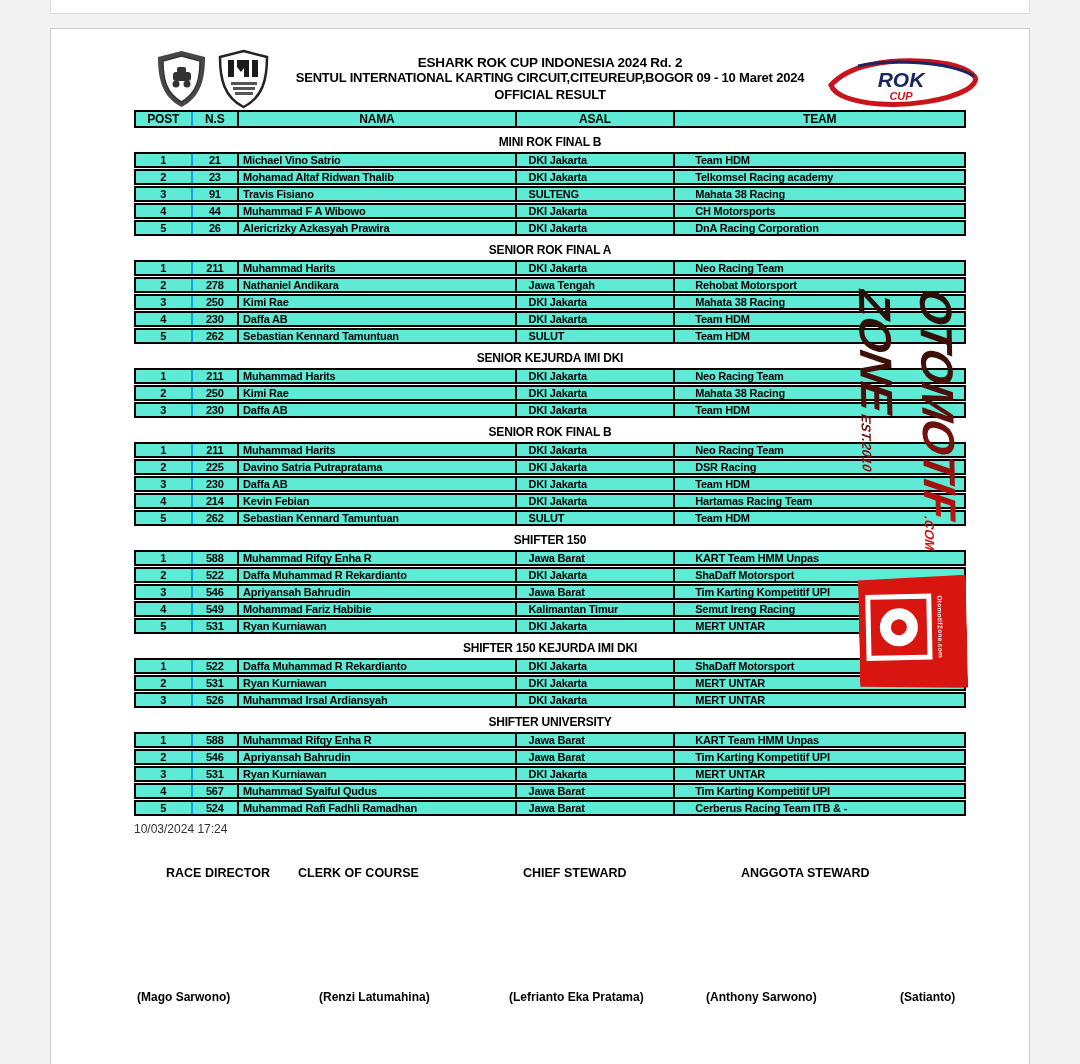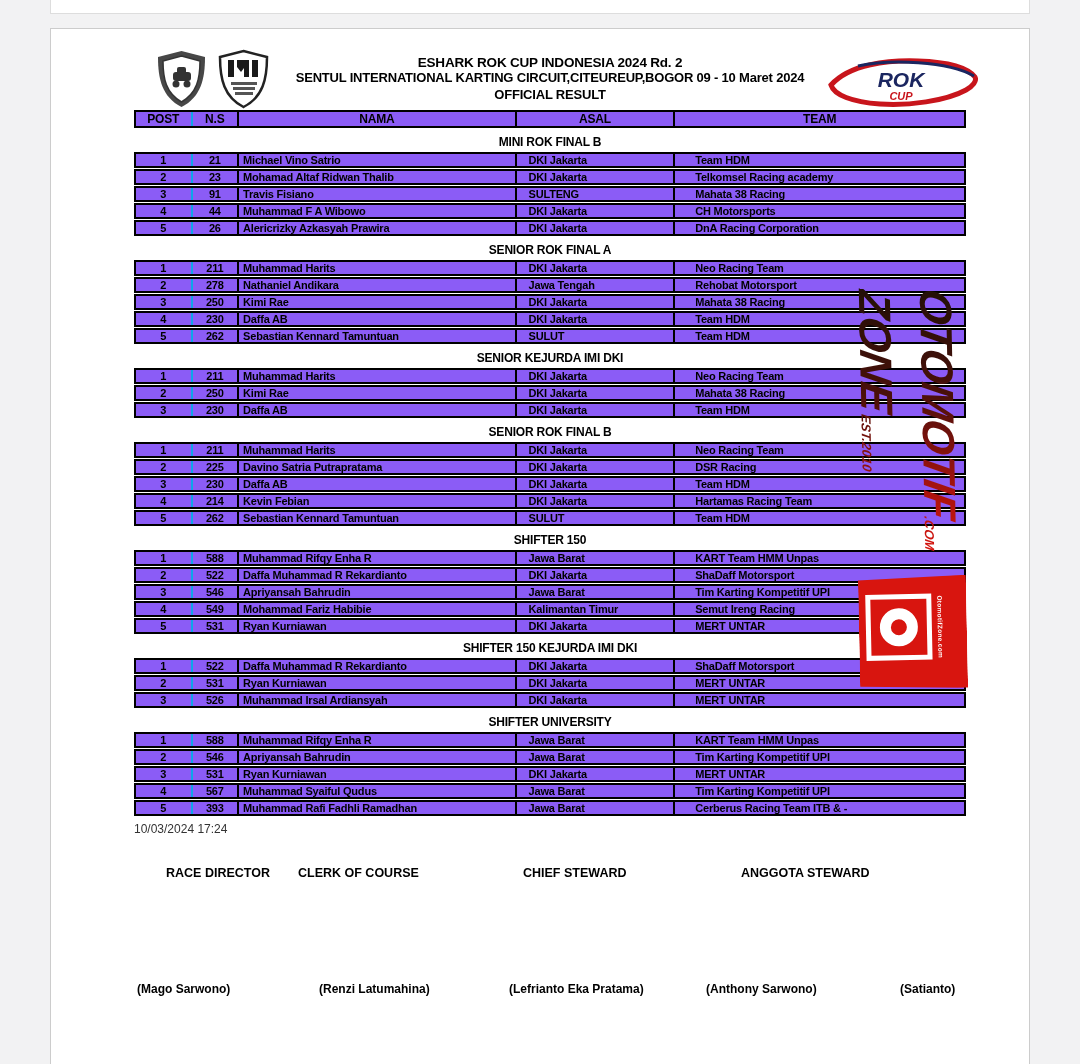--- a/index.html
+++ b/index.html
@@ -6,39 +6,39 @@
   body{font-family:"Liberation Sans", sans-serif; background:#f2f2f3;}
   .frame{position:relative;width:1080px;height:1064px;background:#f2f2f3;overflow:hidden;}
   .prev-page{position:absolute;left:50px;top:0;width:978px;height:13px;background:#fff;border:1px solid #ddd;border-top:none;}
   .page{position:absolute;left:50px;top:28px;width:978px;height:1040px;background:#fff;border:1px solid #ccc;}
   .content{position:absolute;left:83px;top:0;width:832px;color:#000;}
   .doc-header{text-align:center;margin-top:26px;font-weight:700;letter-spacing:-0.2px;}
   .h1{font-size:13.5px;line-height:15px;}
   .h2{font-size:13px;line-height:15px;}
   .h3{font-size:13px;line-height:14px;margin-top:3px;}
   
-  .t-row{display:flex;border:2px solid #000;margin-bottom:1px;height:12px;font-weight:700;font-size:11px;line-height:12px;letter-spacing:-0.2px;background:#8b5cf6;}
+  .t-row{display:flex;border:2px solid #000;margin-bottom:1px;height:12px;font-weight:700;font-size:11px;line-height:12px;letter-spacing:-0.2px;background:#5eead4;}
   .t-head{margin-top:8px;height:14px;line-height:14px;font-size:12px;}
   .t-head span{text-align:center !important;padding-left:0 !important;}
   .t-row span{display:block;overflow:hidden;white-space:nowrap;}
   .c0{width:6.6%;text-align:center;}
   .c1{width:5.4%;text-align:center;border-left:2px solid #0ea5e9;}
   .c2{width:33.6%;border-left:2px solid #000;padding-left:4px;box-sizing:border-box;}
   .c3{width:19.2%;border-left:2px solid #000;padding-left:12px;box-sizing:border-box;}
   .c4{width:35.2%;border-left:2px solid #000;padding-left:20px;box-sizing:border-box;}
   .section-title{text-align:center;font-weight:700;font-size:12px;line-height:13px;margin:8px 0 3px 0;letter-spacing:-0.2px;}
   .timestamp{margin-top:6px;font-size:12px;font-weight:400;color:#333;}
   .roles{position:relative;height:16px;margin-top:30px;font-weight:700;font-size:12.5px;}
   .roles span{position:absolute;top:0;white-space:nowrap;}
   .roles span:nth-child(1){left:32px;}
   .roles span:nth-child(2){left:164px;}
   .roles span:nth-child(3){left:389px;}
   .roles span:nth-child(4){left:607px;}
   .names{position:relative;height:16px;margin-top:92px;font-weight:700;font-size:12px;}
-  .names span{position:absolute;top:8px;white-space:nowrap;}
+  .names span{position:absolute;top:16px;white-space:nowrap;}
   .names span:nth-child(1){left:3px;}
   .names span:nth-child(2){left:185px;}
   .names span:nth-child(3){left:375px;}
   .names span:nth-child(4){left:572px;}
   .names span:nth-child(5){left:766px;}
   
   .badge{position:absolute;top:20px;}
   .badge1{left:102px;}
   .badge2{left:164px;}
   .rok-logo{position:absolute;left:777px;top:29px;width:150px;height:50px;}
@@ -327,21 +327,21 @@
             </div>
             <div class="t-row">
               <span class="c0">4</span>
               <span class="c1">567</span>
               <span class="c2">Muhammad Syaiful Qudus</span>
               <span class="c3">Jawa Barat</span>
               <span class="c4">Tim Karting Kompetitif UPI</span>
             </div>
             <div class="t-row">
               <span class="c0">5</span>
-              <span class="c1">393</span>
+              <span class="c1">524</span>
               <span class="c2">Muhammad Rafi Fadhli Ramadhan</span>
               <span class="c3">Jawa Barat</span>
               <span class="c4">Cerberus Racing Team ITB &amp; -</span>
             </div>
           </div>
         </div>
 
       <div class="timestamp">10/03/2024 17:24</div>
 
       <div class="roles" id="roles">

